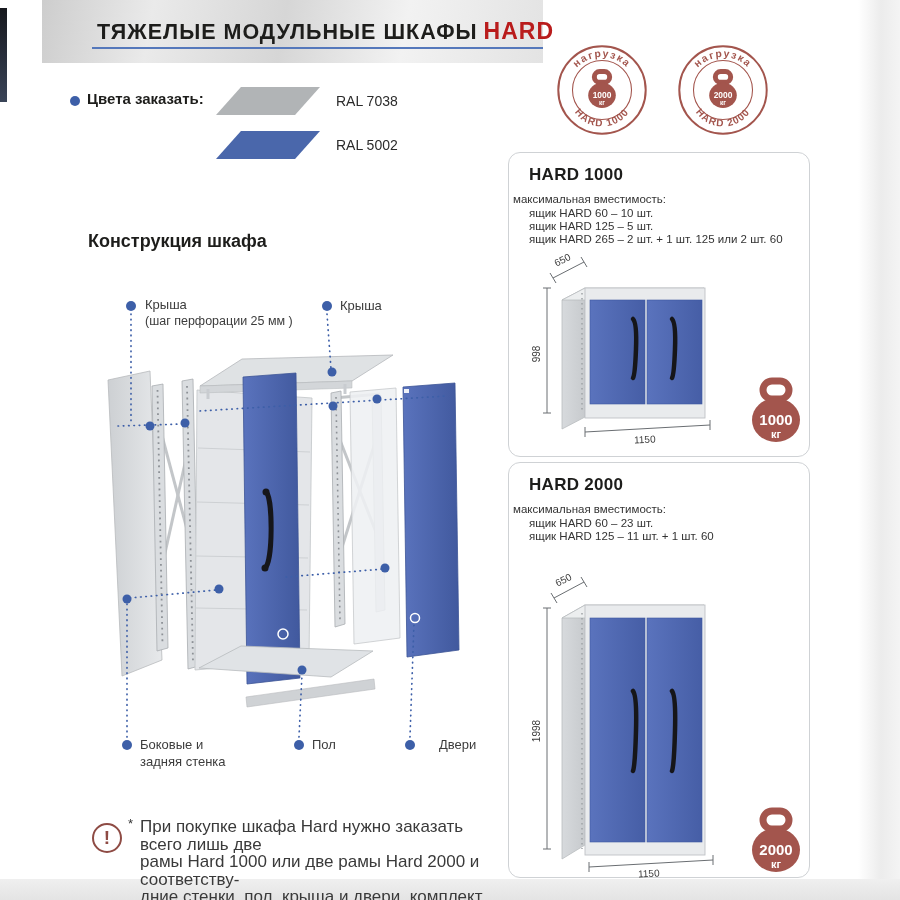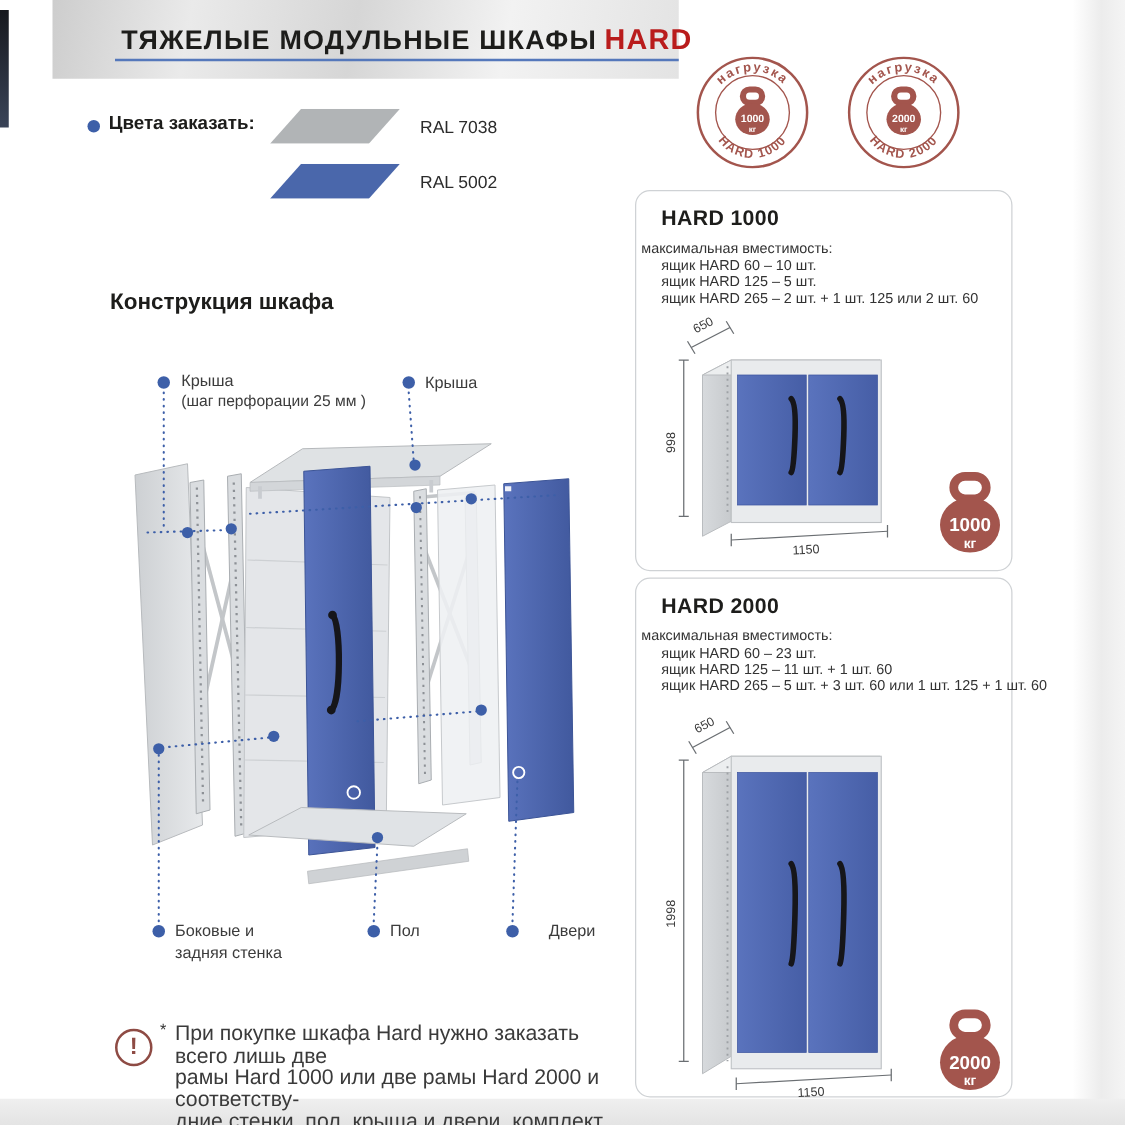--- a/index.html
+++ b/index.html
@@ -275,21 +275,20 @@
     <text x="775" y="424" text-anchor="middle" font-size="15" font-weight="bold" fill="#ffffff">1000</text>
     <text x="775" y="437" text-anchor="middle" font-size="11" font-weight="bold" fill="#ffffff">кг</text>
   </svg>
 </div>
 
 <div class="card" style="top:462px;height:416px;">
   <div class="card-title">HARD 2000</div>
   <div class="cap-head" style="top:40px;">максимальная вместимость:</div>
   <div class="cap-line" style="top:54px;">ящик HARD 60 – 23 шт.</div>
   <div class="cap-line" style="top:67px;">ящик HARD 125 – 11 шт. + 1 шт. 60</div>
-  <div class="cap-line" style="top:80px;">ящик HARD 265 – 5 шт. + 3 шт. 60 или 1 шт. 125 + 1 шт. 60</div>
 
   <svg style="position:absolute;left:12px;top:98px;" width="290" height="318" viewBox="520 560 290 318">
     <defs>
       <linearGradient id="gradDoor2" x1="0" y1="0" x2="1" y2="0">
         <stop offset="0" stop-color="#5a73bd"></stop>
           <stop offset="1" stop-color="#465ea6"></stop>
       </linearGradient>
       <linearGradient id="gradSide2" x1="0" y1="0" x2="1" y2="0">
         <stop offset="0" stop-color="#d7dadd"></stop>
           <stop offset="1" stop-color="#c7cacd"></stop>

